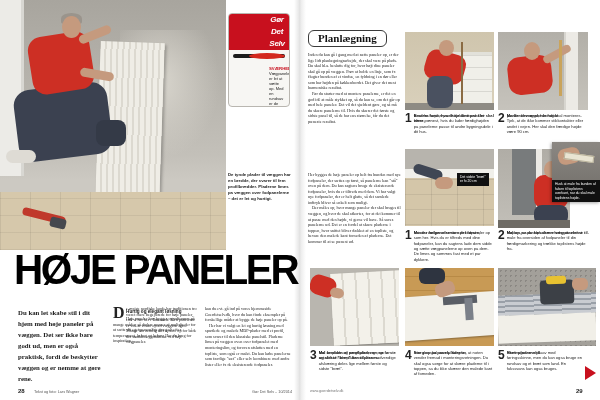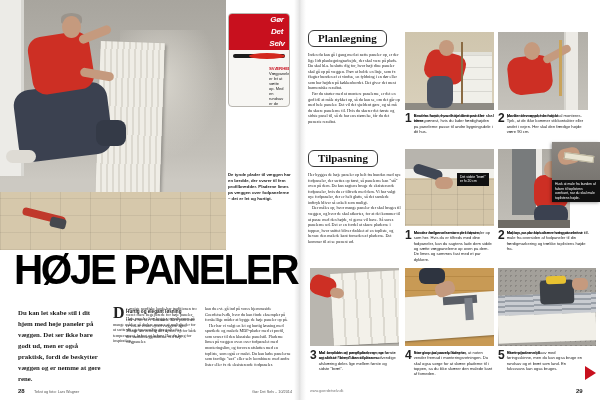--- a/index.html
+++ b/index.html
@@ -248,21 +248,20 @@
       </p>
   </div>
   <div class="stepcap" style="left:498px;top:113px;width:92px;">
     <span class="num">2</span>
     <p>
         <b>Marker den ønskede højde</b> 
         <span>på alle de vægge, hvor de skal monteres. Tjek, at de ikke kommer stikkontakter eller andet i vejen. Her skal den færdige højde være 90 cm.</span>
       </p>
   </div>
 
-  <div class="sec-title t-fit">Tilpasning</div>
   <div class="sec-text st-fit">
     <p>Her bygges de høje paneler op helt fra bunden med nye fodpaneler, der sættes op først, så panelerne kan "stå" oven på dem. Du kan sagtens bruge de eksisterende fodpaneler, hvis du er tilfreds med dem. Vi har valgt nye fodpaneler, der er helt glatte, så det samlede indtryk bliver så enkelt som muligt.</p>
     <p>Der måles op, hvor mange paneler der skal bruges til væggen, og hvor de skal afkortes, for at det kommer til at passe med den højde, vi gerne vil have. Så saves panelerne ud. Det er en fordel at skære pladerne i toppen, hvor snittet bliver dækket af en topliste, og bevare den malede kant forneden af pladerne. Det kommer til at se pænest ud.</p>
   </div>
 
   <div class="ph" style="left:405px;top:149px;width:89px;height:77px;">
     <div class="f-wall"></div>
     <div class="f-base"></div>
     <div class="f-floor"></div>
     <div class="f-arm"></div>

